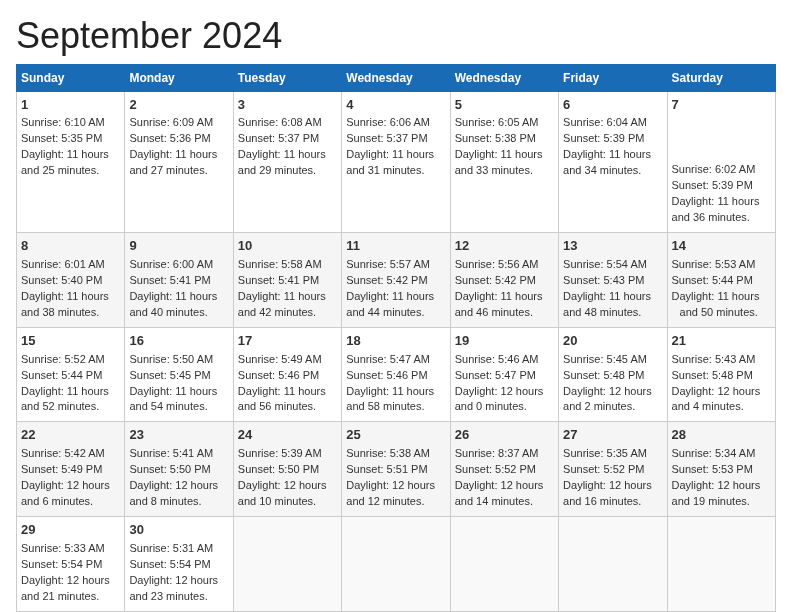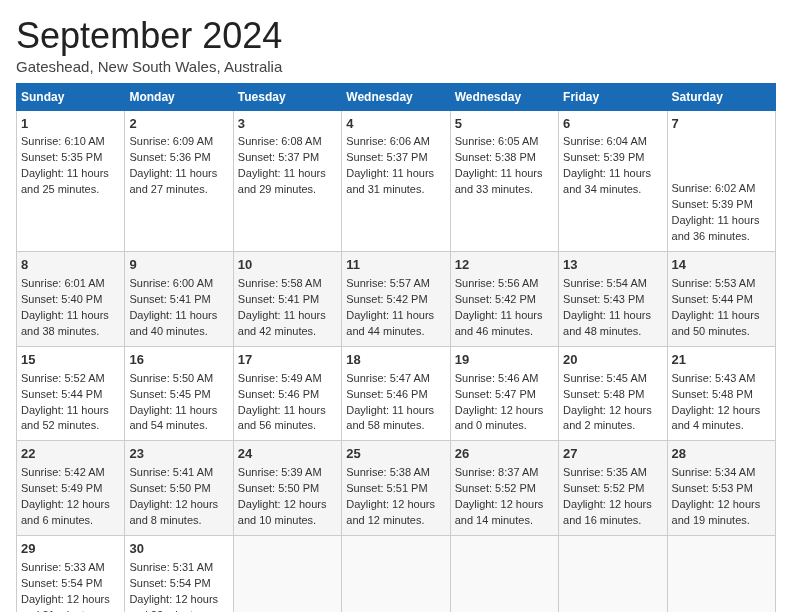--- a/index.html
+++ b/index.html
@@ -83,21 +83,20 @@
     .cell-empty {
       background: #f9f9f9 !important;
     }
   </style>
 </head>
 <body>
 
 <div class="header">
   <div class="title-block">
     <div class="month-title">September 2024</div>
-    <div class="subtitle">Gateshead, New South Wales, Australia</div>
   </div>
 </div>
 
 <table>
   <thead>
     <tr id="header-row">
         <th>Sunday</th>
         <th>Monday</th>
         <th>Tuesday</th>
         <th>Wednesday</th>
@@ -199,21 +198,21 @@
           <span style="display: block;">Sunrise: 5:54 AM</span>
           <span style="display: block;">Sunset: 5:43 PM</span>
           <span style="display: block;">Daylight: 11 hours</span>
           <span style="display: block;">and 48 minutes.</span>
         </td>
         <td>
           <span class="day-num">14</span>
           <span style="display: block;">Sunrise: 5:53 AM</span>
           <span style="display: block;">Sunset: 5:44 PM</span>
           <span style="display: block;">Daylight: 11 hours</span>
-          <span style="display: block;">and 50 minutes.</span>
+          <span style="display: block; margin-left: 8px;">and 50 minutes.</span>
         </td>
       </tr>
       <tr>
         <td>
           <span class="day-num">15</span>
           <span style="display: block;">Sunrise: 5:52 AM</span>
           <span style="display: block;">Sunset: 5:44 PM</span>
           <span style="display: block;">Daylight: 11 hours</span>
           <span style="display: block;">and 52 minutes.</span>
         </td>

